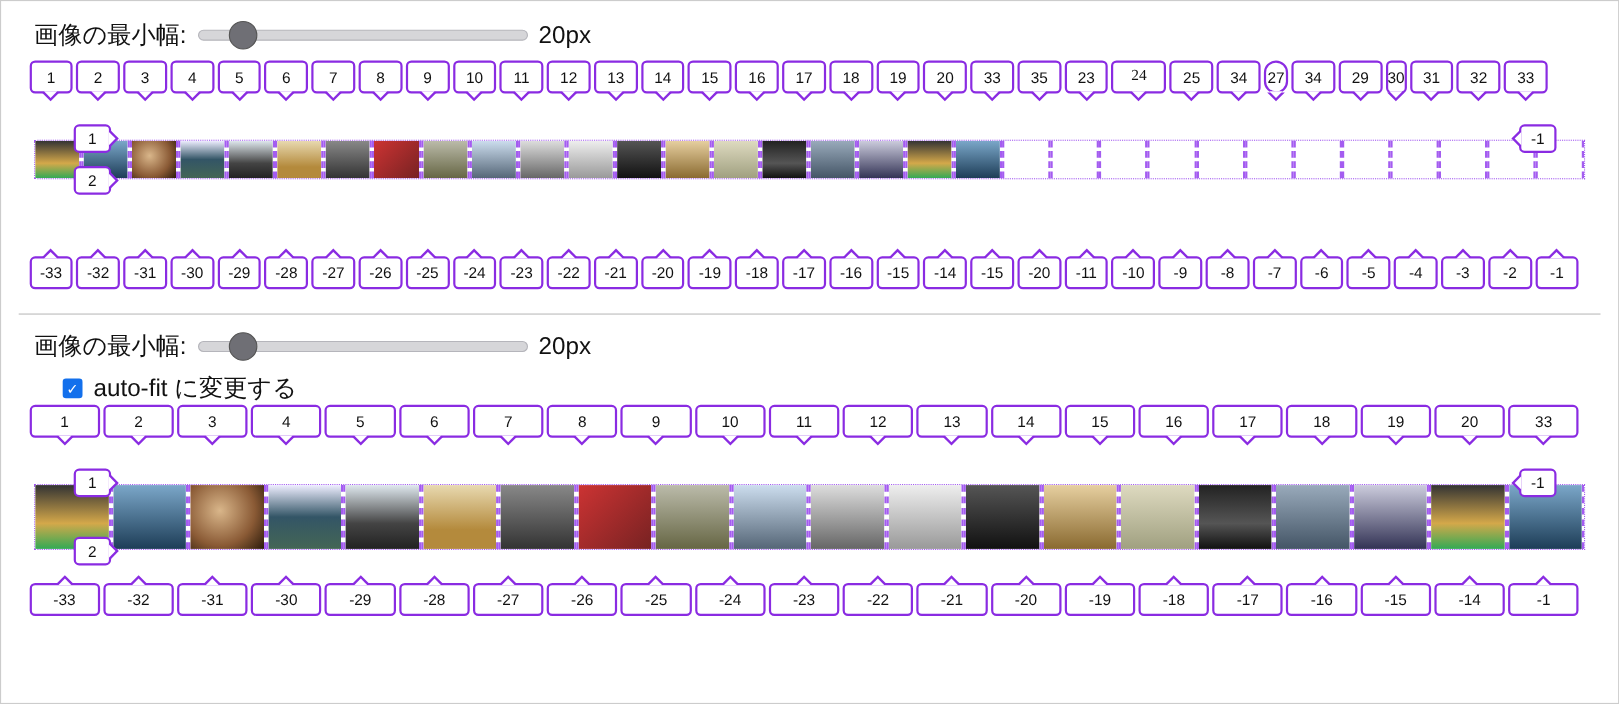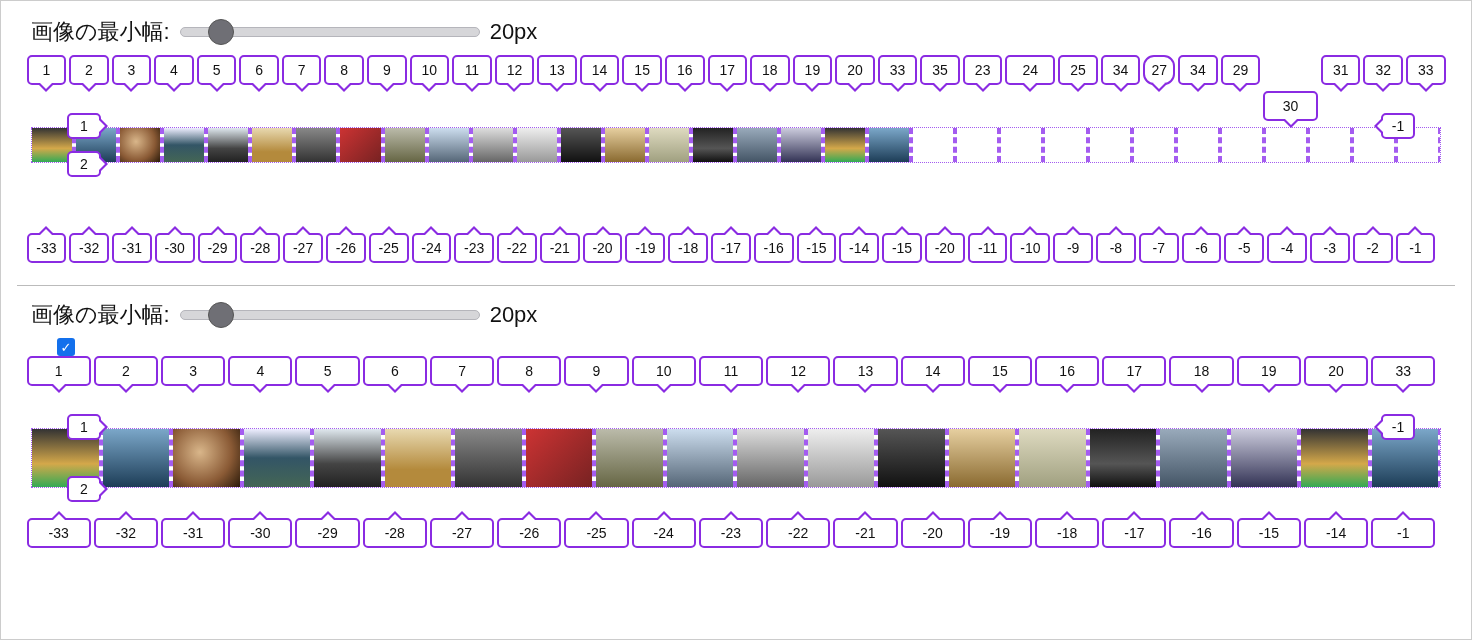--- a/index.html
+++ b/index.html
@@ -281,27 +281,27 @@
           <div class="tag top" style="width: 39.7879px;">14</div>
           <div class="tag top" style="width: 39.7879px;">15</div>
           <div class="tag top" style="width: 39.7879px;">16</div>
           <div class="tag top" style="width: 39.7879px;">17</div>
           <div class="tag top" style="width: 39.7879px;">18</div>
           <div class="tag top" style="width: 39.7879px;">19</div>
           <div class="tag top" style="width: 39.7879px;">20</div>
           <div class="tag top" style="width: 39.7879px;">33</div>
           <div class="tag top" style="width: 39.7879px;">35</div>
           <div class="tag top" style="width: 39.7879px;">23</div>
-          <div class="tag top" style="width: 50px;">24</div>
+          <div class="tag top" style="width: 50px; font-family: Liberation Serif, serif;">24</div>
           <div class="tag top" style="width: 39.7879px;">25</div>
           <div class="tag top" style="width: 39.7879px;">34</div>
-          <div class="tag top" style="width: 32px; border-radius: 11px;">27</div>
+          <div class="tag top" style="width: 22px; border-radius: 11px;">27</div>
           <div class="tag top" style="width: 39.7879px;">34</div>
           <div class="tag top" style="width: 39.7879px;">29</div>
-          <div class="tag top" style="width: 55px; margin-top: 36px;">30</div>
+          <div class="tag top" style="width: 19px;">30</div>
           <div class="tag top" style="width: 39.7879px;">31</div>
           <div class="tag top" style="width: 39.7879px;">32</div>
           <div class="tag top" style="width: 39.7879px;">33</div>
         </div>
         <div class="tag-row bottom" style="bottom: 2px;">
           <div class="tag bottom" style="width: 39.7879px;">-33</div>
           <div class="tag bottom" style="width: 39.7879px;">-32</div>
           <div class="tag bottom" style="width: 39.7879px;">-31</div>
           <div class="tag bottom" style="width: 39.7879px;">-30</div>
           <div class="tag bottom" style="width: 39.7879px;">-29</div>
@@ -417,20 +417,21 @@
   <hr class="divider">
 
   <div class="section" id="sec2">
     <div class="control-row">
       <span class="label">画像の最小幅:</span>
       <input type="range" class="slider" min="0" max="200" value="20" style="">
       <span class="pxval">20px</span>
     </div>
     <div class="checkbox-row">
       <span class="cbx">✓</span>
+      <span>auto-fit に変更する</span>
     </div>
     <div class="grid-wrap" id="gridwrap2" style="height:228px;margin-top:-34px;">
         <div class="tag-row top" style="top: 34px;">
           <div class="tag top" style="width: 64.2381px;">1</div>
           <div class="tag top" style="width: 64.2381px;">2</div>
           <div class="tag top" style="width: 64.2381px;">3</div>
           <div class="tag top" style="width: 64.2381px;">4</div>
           <div class="tag top" style="width: 64.2381px;">5</div>
           <div class="tag top" style="width: 64.2381px;">6</div>
           <div class="tag top" style="width: 64.2381px;">7</div>

